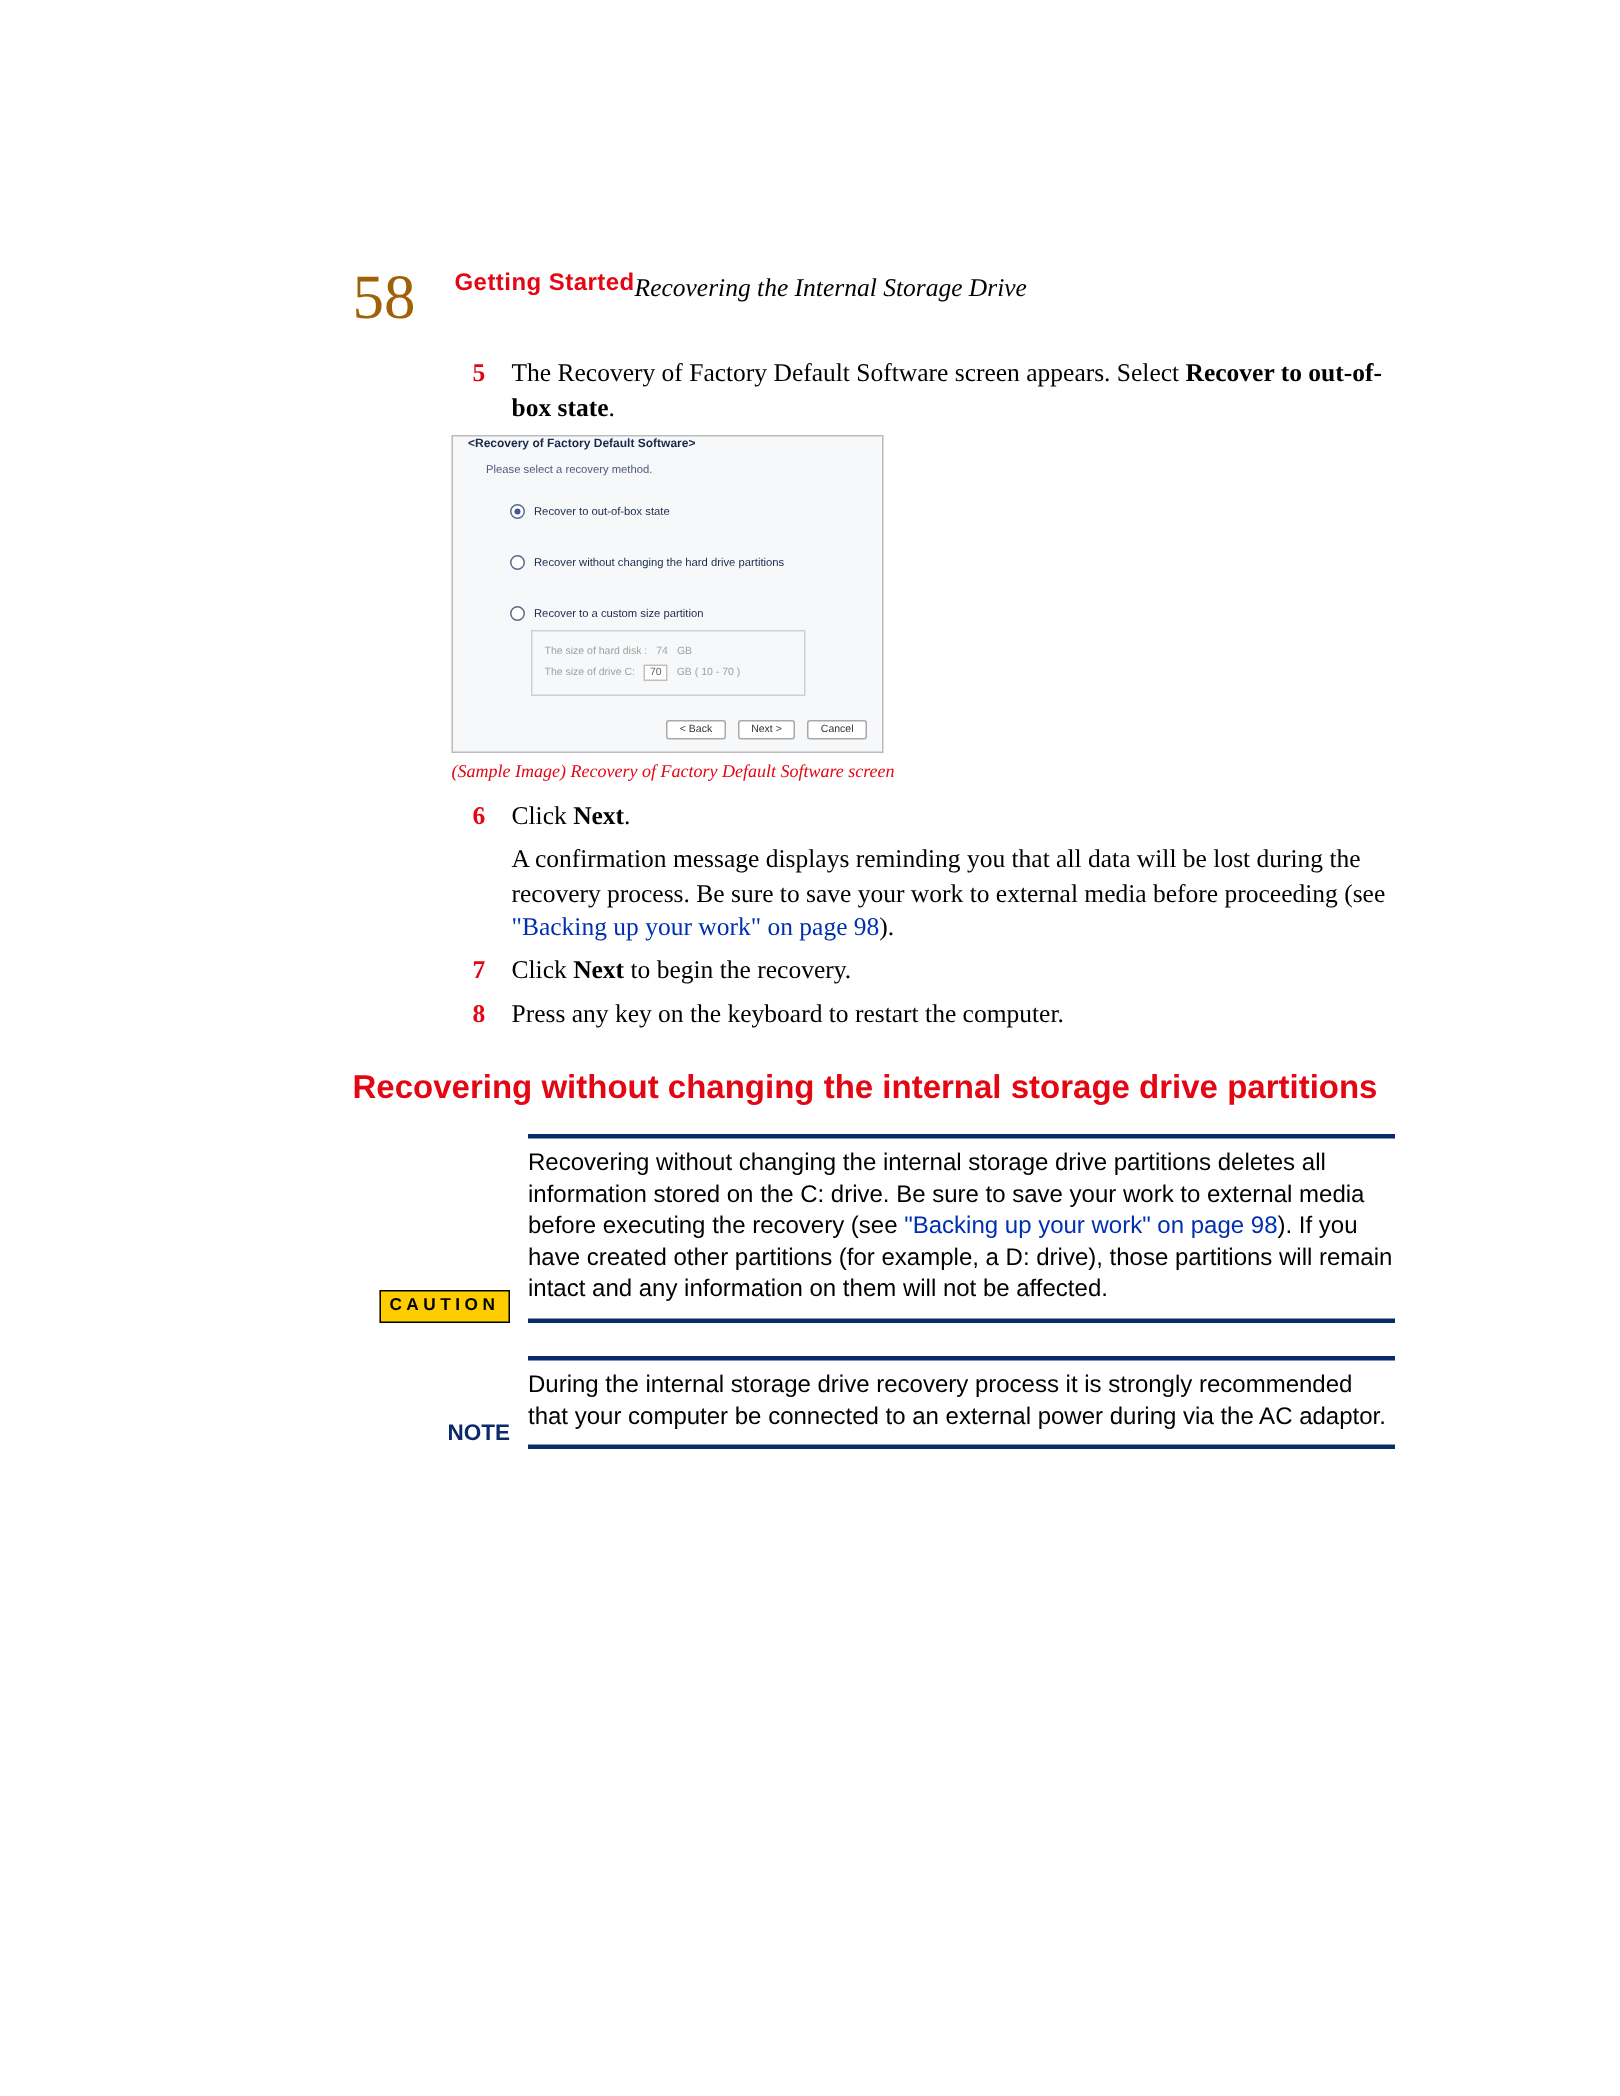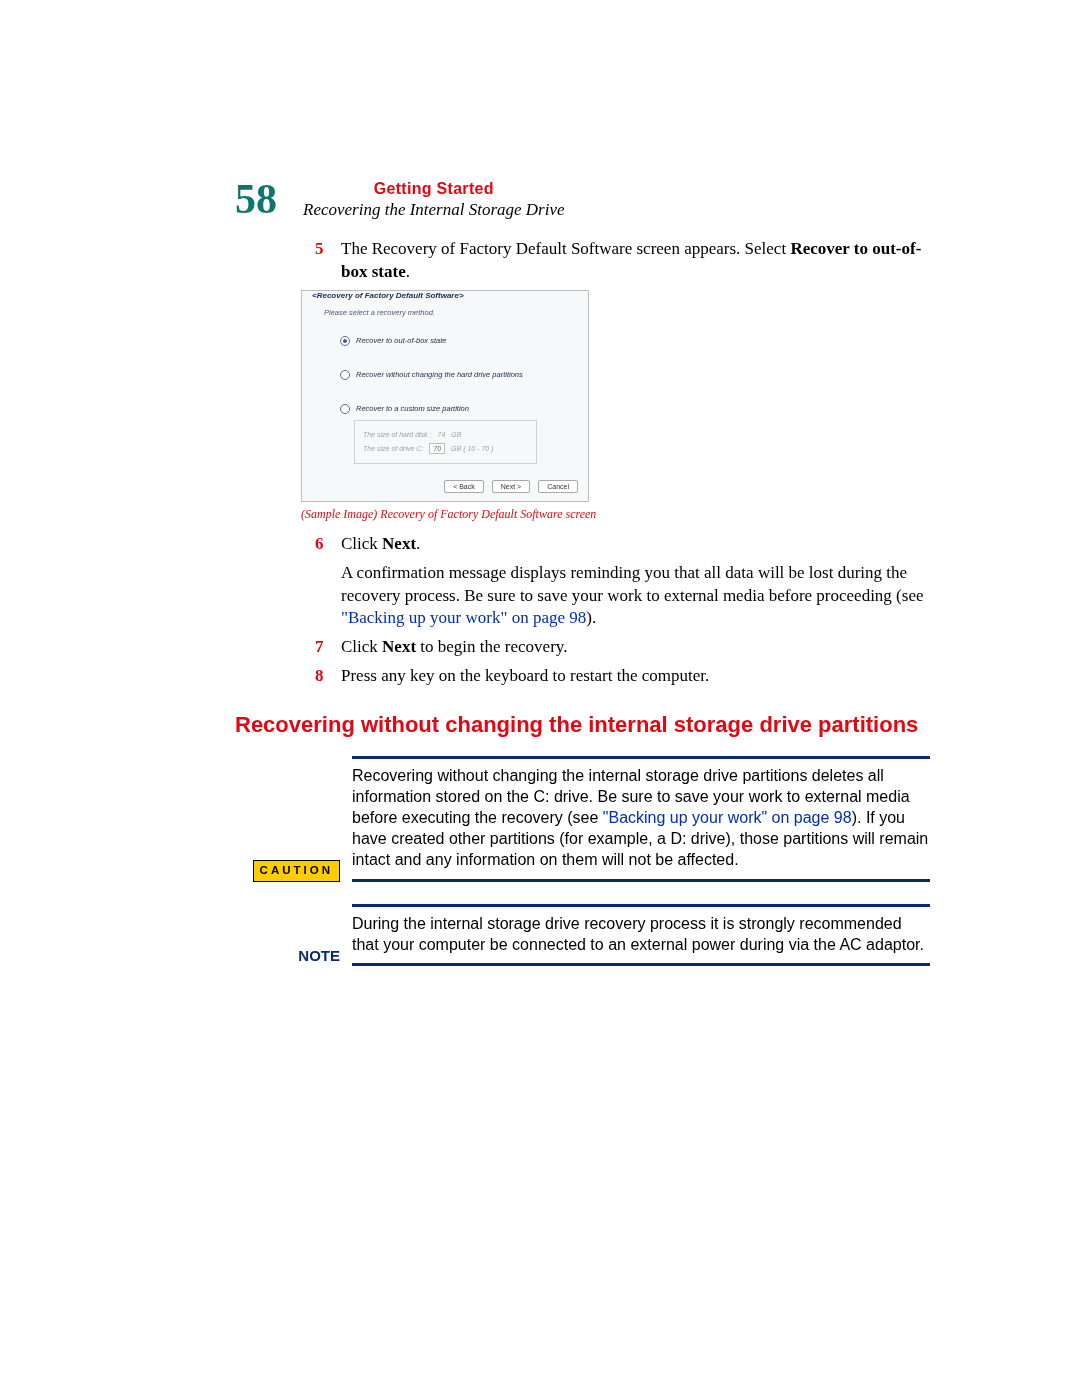--- a/index.html
+++ b/index.html
@@ -17,29 +17,28 @@
     padding: 180px 150px 0 235px;
   }
   .header-row {
     display: flex;
     align-items: flex-start;
     margin-bottom: 6px;
   }
   .page-number {
     font-size: 42px;
     line-height: 1;
-    font-weight: 700;
-    color: #0f766e;
+    font-weight: 400;
+    color: #a16207;
     margin-right: 26px;
     margin-top: -2px;
   }
   .header-titles {
     display: flex;
-    flex-direction: column;
-    align-items: center;
+    flex-direction: row;
   }
   .chapter-title {
     font-family: Arial, Helvetica, sans-serif;
     font-weight: 700;
     color: #e30613;
     font-size: 16px;
     letter-spacing: 0.3px;
   }
   .section-title {
     font-style: italic;
@@ -100,21 +99,20 @@
     font-size: 7.5px;
     font-weight: 700;
   }
   .wizard-titlebar .brand {
     color: #ff3a3a;
     font-weight: 700;
     font-size: 8px;
   }
   .wizard-inner {
     padding: 0 10px 8px 10px;
-    font-style: italic;
   }
   .wizard-head {
     font-weight: 700;
     font-size: 8px;
     color: #1a2a4a;
     margin-bottom: 6px;
   }
   .wizard-sub {
     font-size: 7.5px;
     margin-left: 12px;

